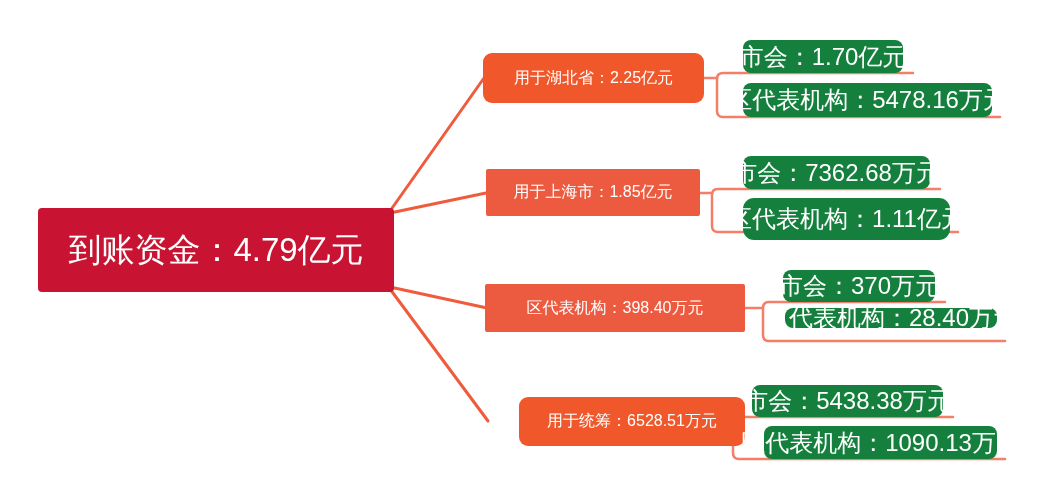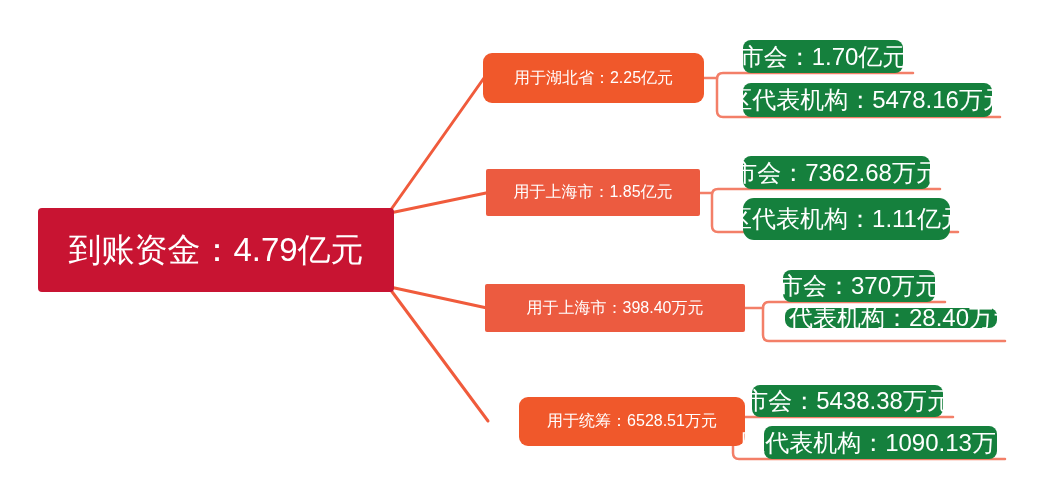--- a/index.html
+++ b/index.html
@@ -74,21 +74,21 @@
       <path d="M945 302 L769 302 Q763 302 763 308 L763 335 Q763 341 769 341 L1005 341"></path>
       <path d="M713 421 L733 421"></path>
       <path d="M953 417 L739 417 Q733 417 733 423 L733 453 Q733 459 739 459 L1005 459"></path>
     </g>
   </svg>
 
   <div class="node root-node">到账资金：4.79亿元</div>
 
   <div class="node branch branch-orange b1">用于湖北省：2.25亿元</div>
   <div class="node branch branch-red b2">用于上海市：1.85亿元</div>
-  <div class="node branch branch-red b3">用于上海市：398.40万元</div>
+  <div class="node branch branch-red b3">区代表机构：398.40万元</div>
   <div class="node branch branch-orange b4">用于统筹：6528.51万元</div>
 
   <div class="node leaf l1a">市会：1.70亿元</div>
   <div class="node leaf l1b">区代表机构：5478.16万元</div>
 
   <div class="node leaf l2a">市会：7362.68万元</div>
   <div class="node leaf l2b">区代表机构：1.11亿元</div>
 
   <div class="node leaf l3a">市会：370万元</div>
   <div class="node leaf l3b">区代表机构：28.40万元</div>

